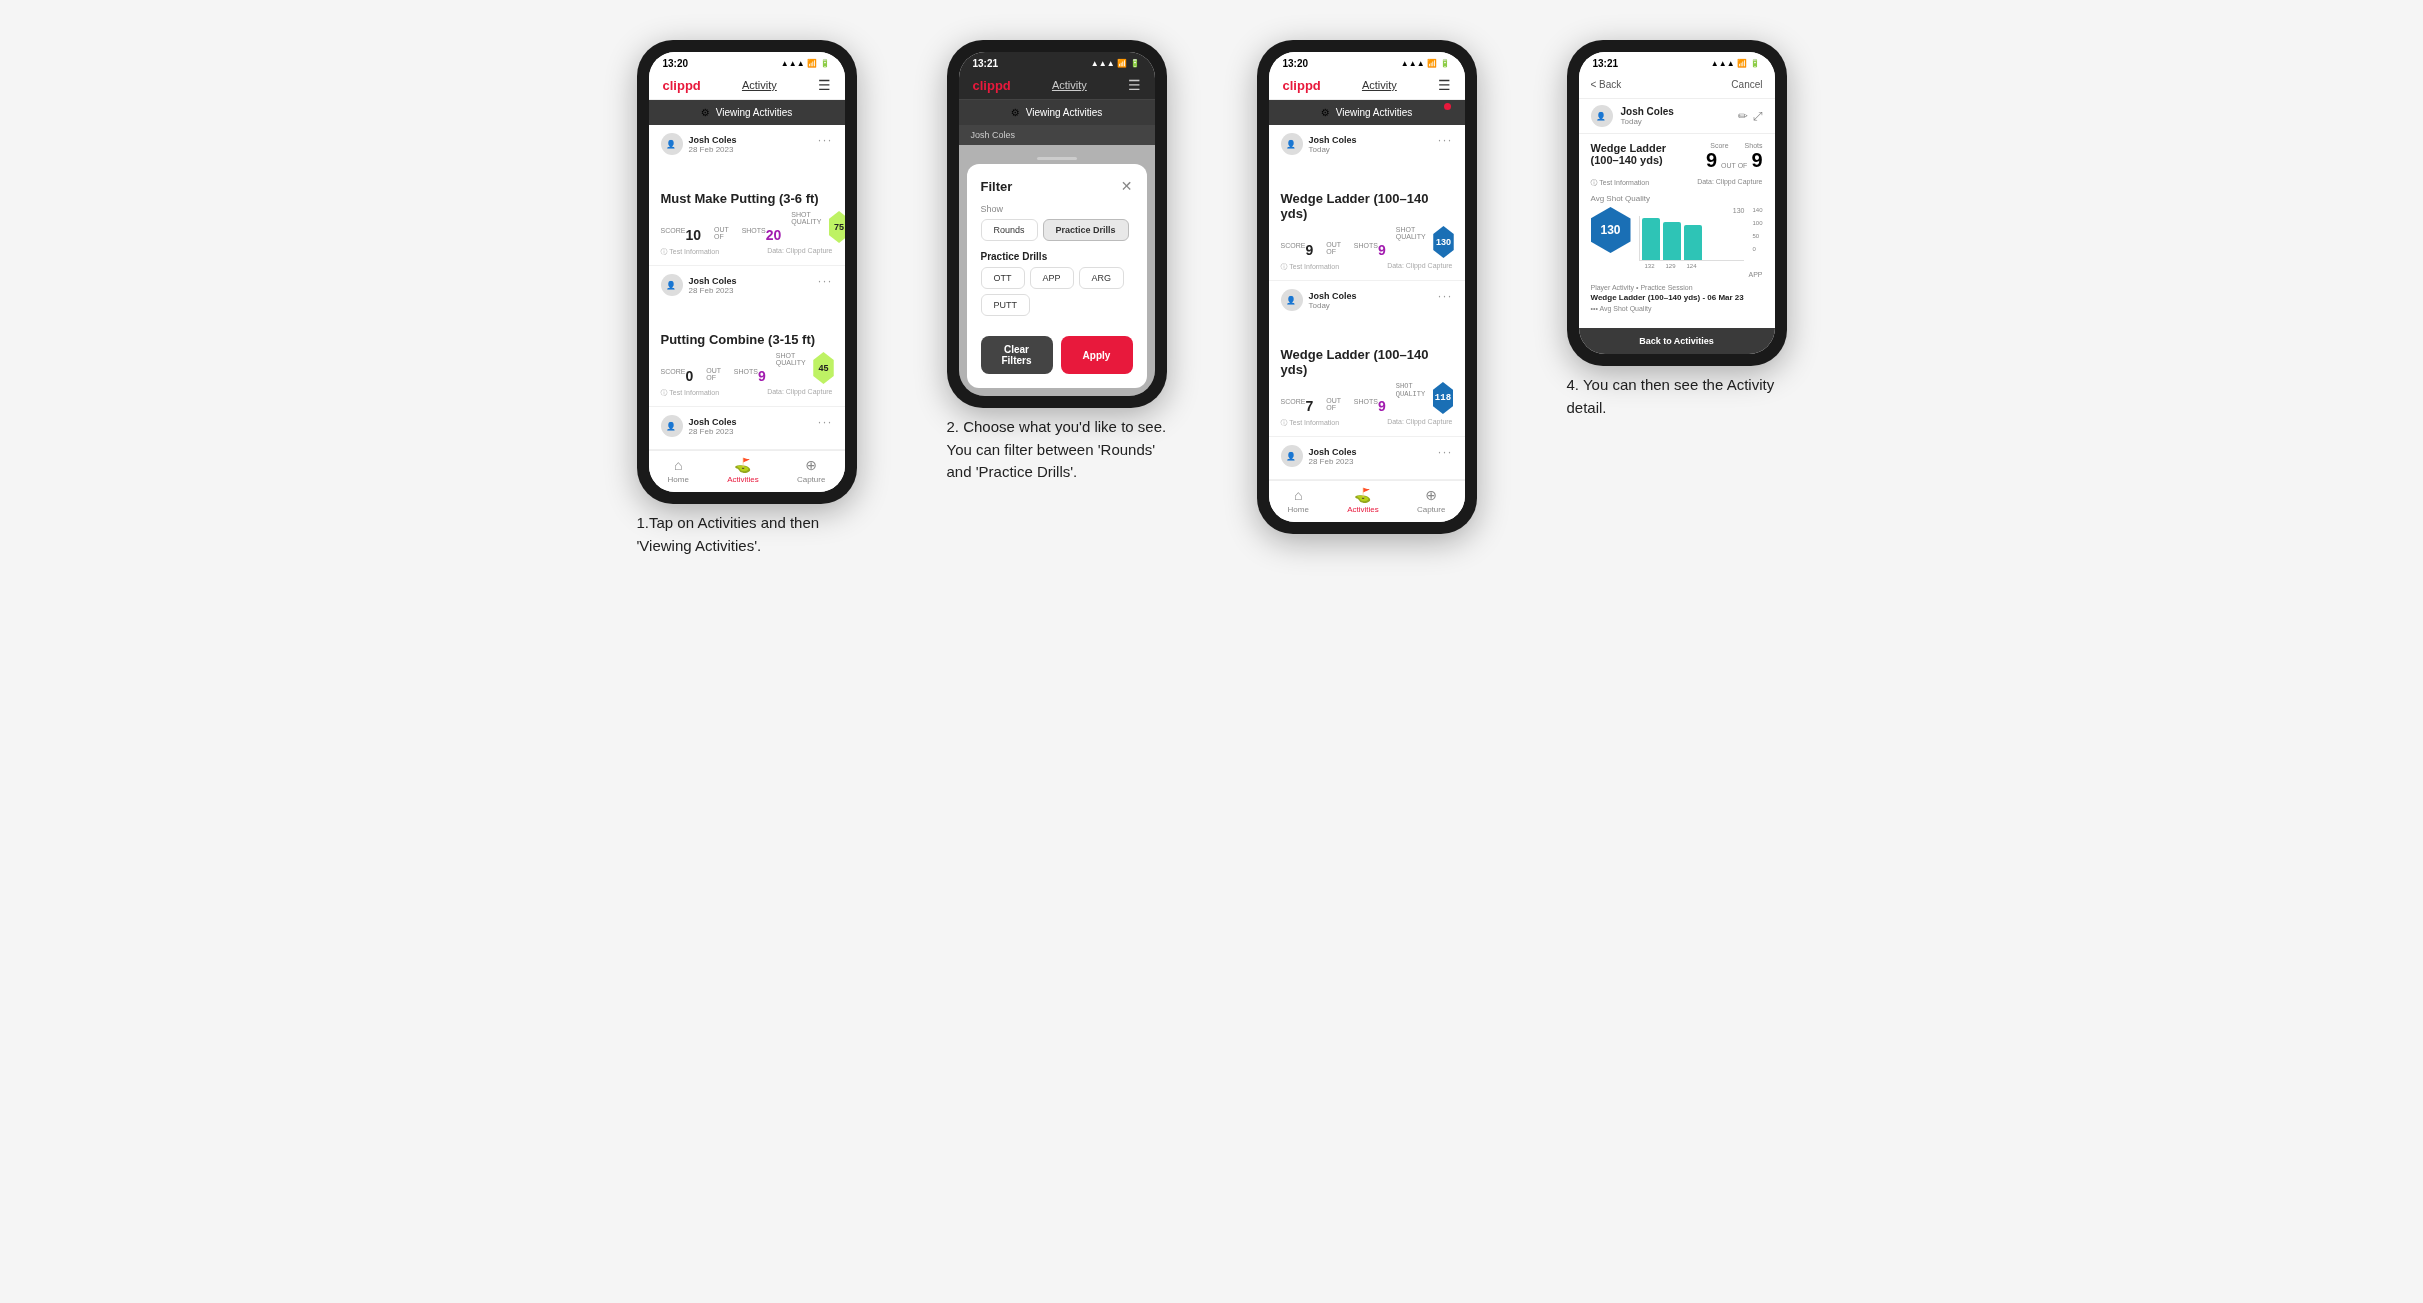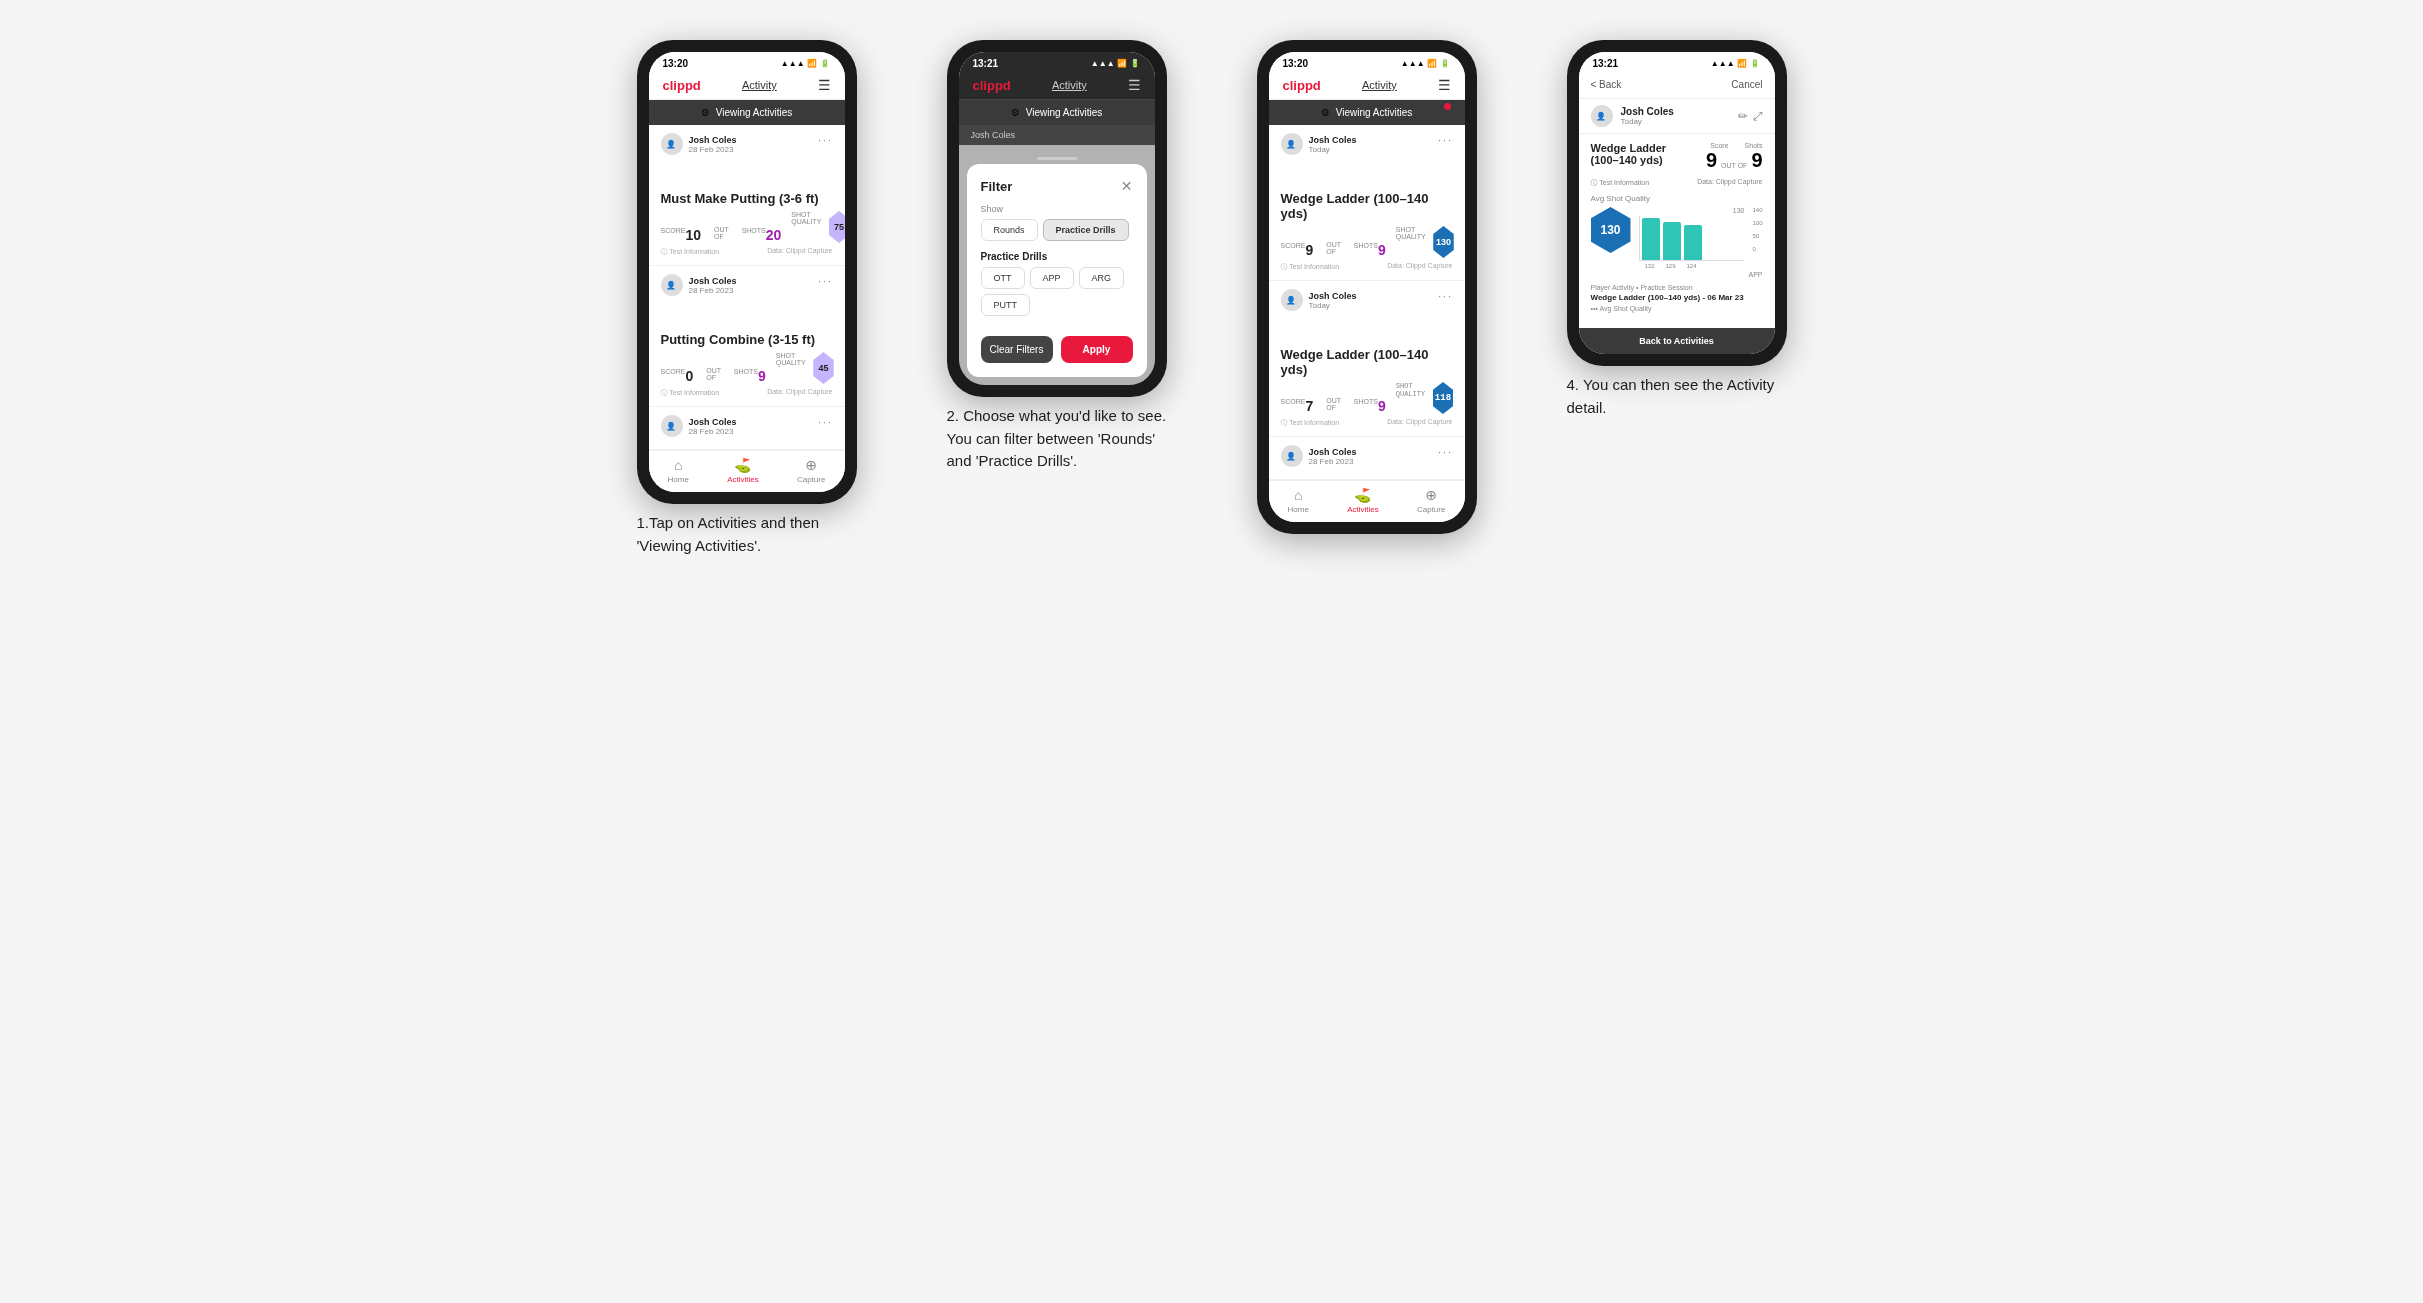--- a/index.html
+++ b/index.html
@@ -102,21 +102,21 @@
     .ellipsis { color: #999; font-size: 12px; letter-spacing: 1px; }
     .activity-title { font-size: 13px; font-weight: 600; color: #222; margin-bottom: 5px; margin-top: 36px; }
     .stats-row { display: flex; gap: 10px; align-items: flex-end; margin-bottom: 4px; }
     .stat-group { display: flex; flex-direction: row; }
     .stat-label { font-size: 7px; color: #888; text-transform: uppercase; }
     .stat-value { font-size: 14px; font-weight: 700; color: #222; }
     .stat-outof { font-size: 7px; color: #888; margin: 0 3px; align-self: flex-end; padding-bottom: 3px; }
     .stat-shots { font-size: 14px; font-weight: 700; color: #a21caf; }
     .shot-quality-hex {
       width: 28px; height: 32px;
-      background: #c4b5fd;
+      background: #bef264;
       clip-path: polygon(50% 0%, 100% 25%, 100% 75%, 50% 100%, 0% 75%, 0% 25%);
       display: flex; align-items: center; justify-content: center;
       font-size: 9px; font-weight: 700; color: #222;
       margin-left: auto;
     }
     .shot-quality-hex.blue {
       background: #1a6fb5;
       color: #fff;
     }
     .card-footer {
@@ -181,21 +181,21 @@
       margin-top: 20px;
     }
     .btn-clear {
       flex: 1;
       background: #444;
       color: #fff;
       border: none;
       border-radius: 8px;
       padding: 8px;
       font-size: 10px;
-      font-weight: 400;
+      font-weight: 700;
       cursor: pointer;
     }
     .btn-apply {
       flex: 1;
       background: #e8193c;
       color: #fff;
       border: none;
       border-radius: 8px;
       padding: 8px;
       font-size: 10px;

